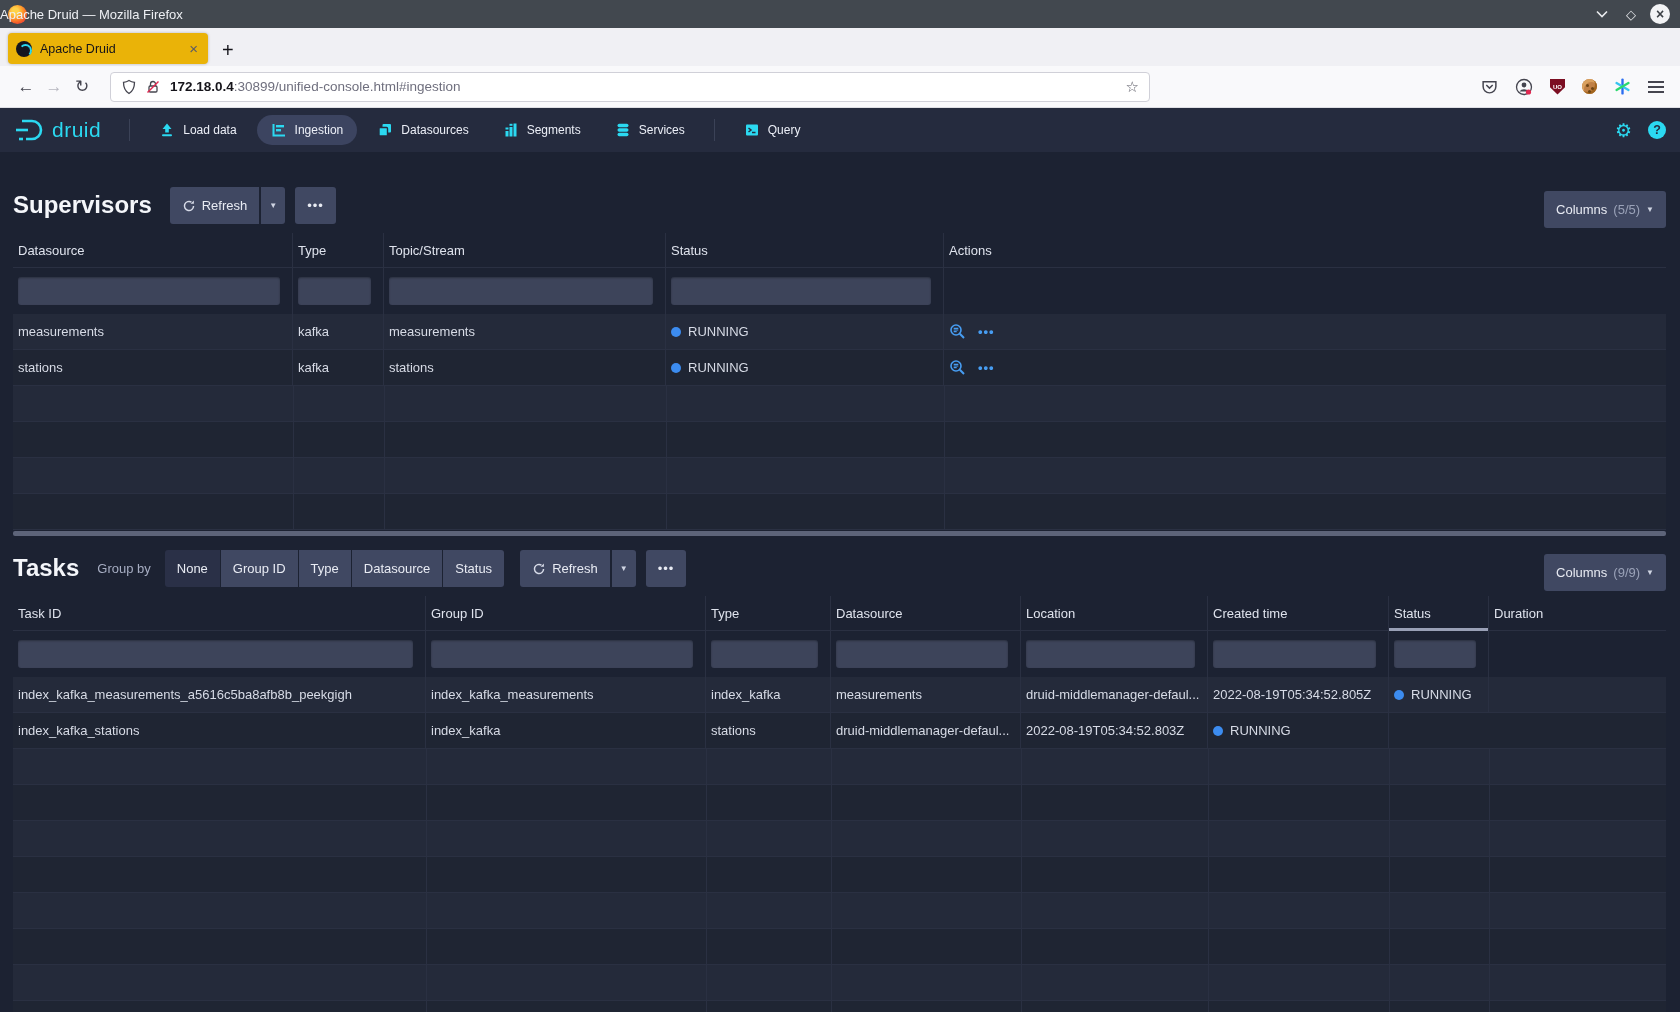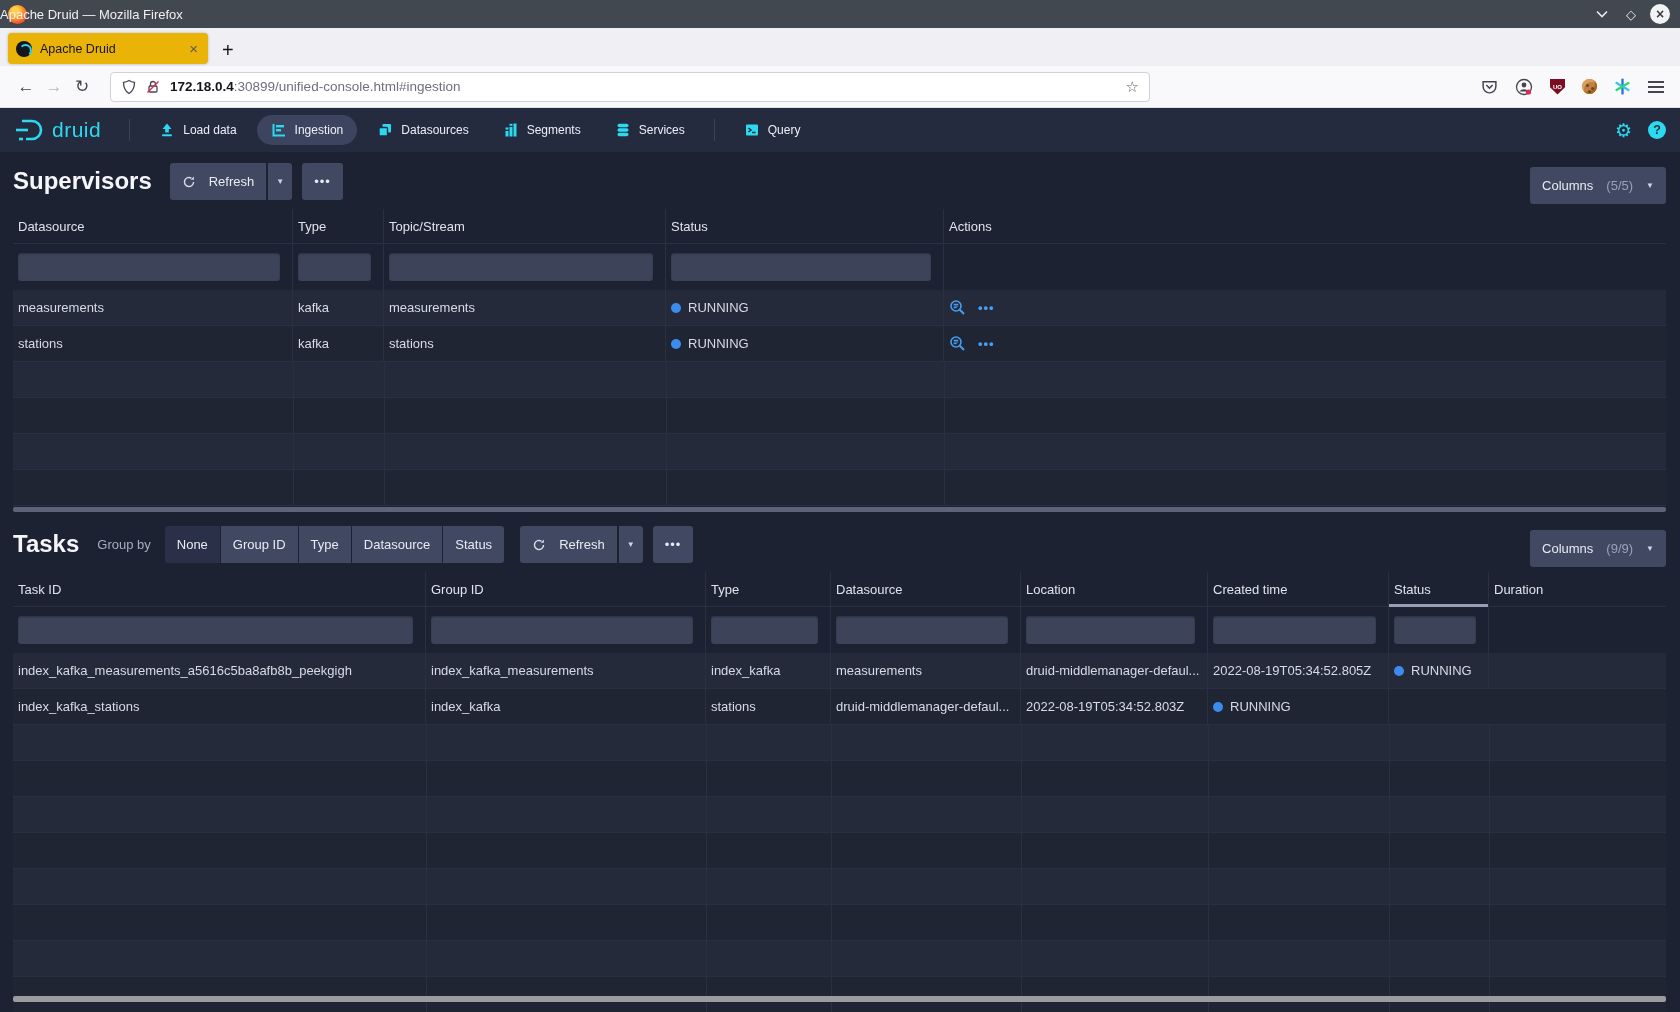--- a/index.html
+++ b/index.html
@@ -52,24 +52,24 @@
   .nav-divider { width:1px; height:22px; background:#3b4257; margin:0 12px; }
   .nav-item { display:flex; align-items:center; gap:8px; color:#eceff7; font-size:12px; padding:7px 14px; border-radius:16px; margin:0 3px;justify-content:flex-end; }
   .nav-item.active { background:#3c4460; }
   .dnav-right { margin-left:auto; display:flex; align-items:center; gap:16px; }
   .gear { color:#2bd9f1; font-size:19px; }
   .help { width:18px; height:18px; border-radius:50%; background:#2bd9f1; color:#252b3e; font-size:12.5px; font-weight:bold;
     display:flex; align-items:center; justify-content:center; }
 
   
   .content { padding:14px 14px 0 13px; position:relative; }
-  .section-header { display:flex; align-items:center; height:30px; position:relative; margin-bottom:13px; }
+  .section-header { display:flex; align-items:center; height:30px; position:relative; margin-bottom:13px;margin-top:24px; }
   .section-title { color:#f4f6fa; font-size:24px; font-weight:bold; margin-right:18px; }
   .btn { background:#404862; border:none; color:#e8ebf3; font-size:13px; height:37px; padding:0 12px;
-    border-radius:3px; display:inline-flex; align-items:center; gap:13px; font-family:inherit; }
+    border-radius:3px; display:inline-flex; align-items:center; gap:6px; font-family:inherit; }
   .btn .ref-svg { margin-top:1px; }
   .btn-caret { width:24px; padding:0; justify-content:center; border-radius:0 3px 3px 0; margin-left:2px; }
   .btn-main { border-radius:3px 0 0 3px; }
   .btn-more { margin-left:10px; letter-spacing:1px; }
   .caret { font-size:8px; color:#cfd4e2; }
   .columns-btn { position:absolute; right:0; top:1px;justify-content:flex-end; }
   .count { color:#9aa2b8; }
 
   .groupby-label { color:#a6adc2; font-size:13px; margin-right:14px; }
   .seg { display:flex; gap:1px; margin-right:16px; }

